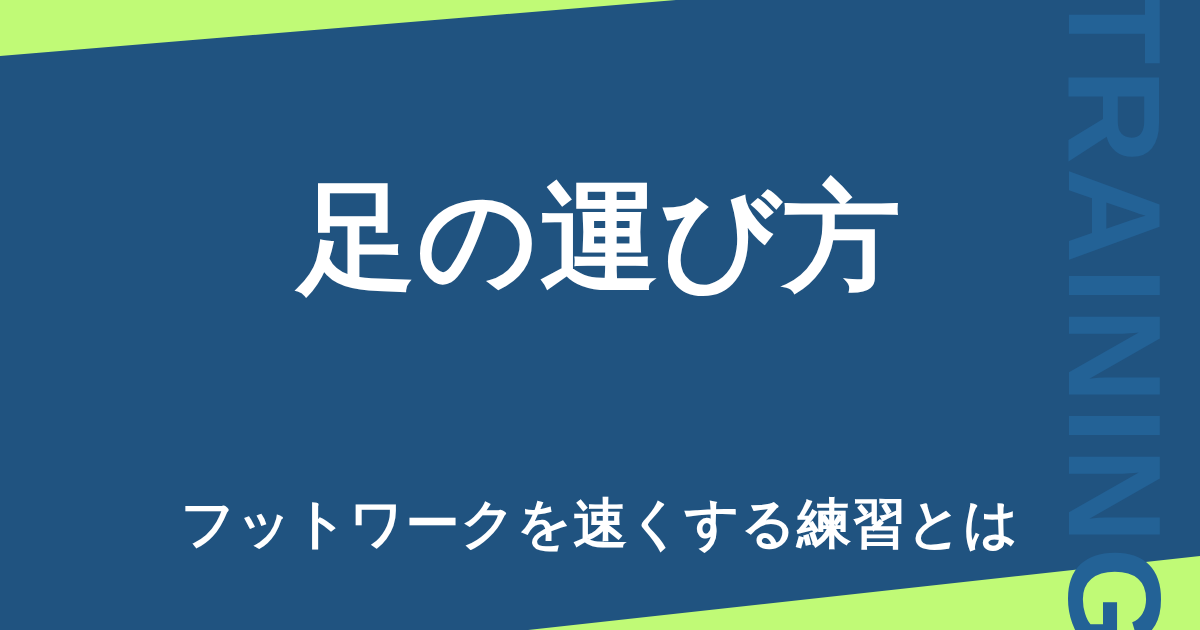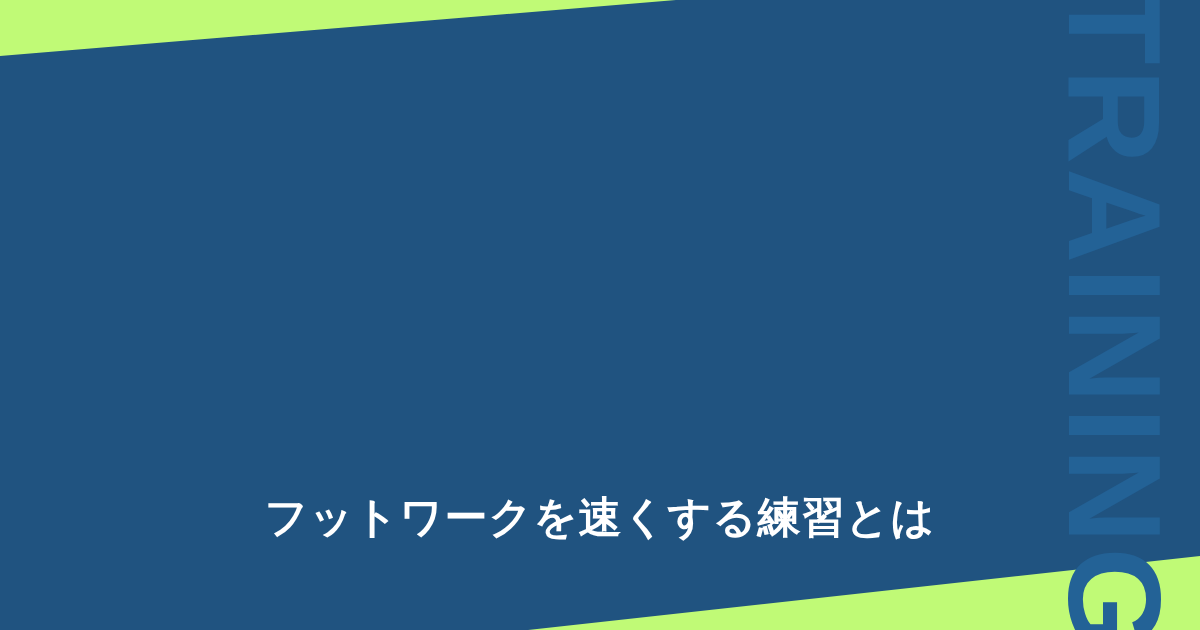--- a/index.html
+++ b/index.html
@@ -102,36 +102,37 @@
     margin: 0;
     padding: 0;
     position: absolute;
     top: 492px;
     left: 0;
     right: 0;
     text-align: center;
     color: #ffffff;
     font-family: "DejaVu Sans", "Liberation Sans", sans-serif;
     font-weight: 700;
-    font-size: 43px;
+    font-size: 54px;
     line-height: 1.2;
     letter-spacing: 1px;
     white-space: nowrap;
   }
 </style>
 </head>
 <body>
 
 <div id="card">
 
   <div class="wedge" id="wedge-top"></div>
 
   <div class="wedge" id="wedge-bottom"></div>
 
   <div id="watermark">
     <span class="wm-text">TRAINING</span>
   </div>
 
   <div id="content">
+    <h1 id="main-title">足の運び方</h1>
     <p id="subtitle">フットワークを速くする練習とは</p>
   </div>
 
 </div>
 
 </body></html>

